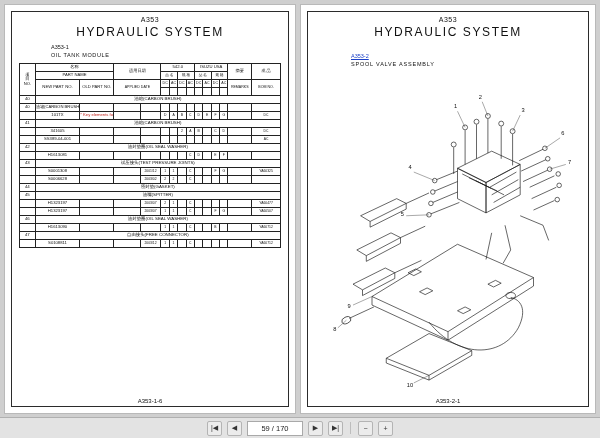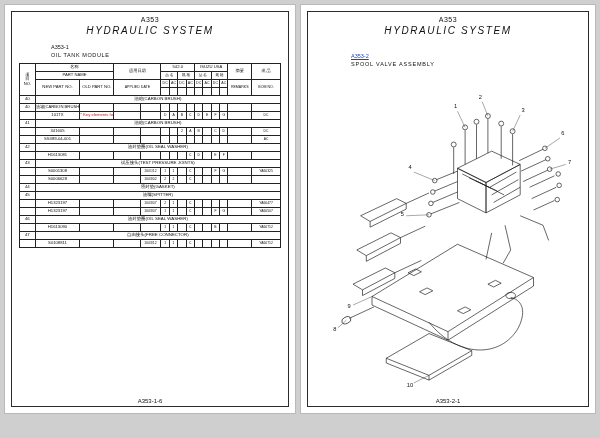--- a/index.html
+++ b/index.html
@@ -21,21 +21,21 @@
   .sheet-right{left:300px;width:296px;}
 
   .page-inner{position:absolute;inset:6px;}
   .page-frame{
     position:absolute;inset:0;border:1px solid #2b2b2b;box-sizing:border-box;
   }
 
   
   .pg-head{position:absolute;left:0;right:0;top:4px;text-align:center;line-height:1.35;}
   .pg-head .code{font-size:7px;letter-spacing:.5px;color:#111;}
-  .pg-head .title{font-size:10px;letter-spacing:1.6px;color:#111;font-style:italic;}
+  .pg-head .title{font-size:12px;letter-spacing:1.6px;color:#111;}
 
   .pg-foot{position:absolute;left:0;right:0;bottom:3px;text-align:center;font-size:6px;color:#111;}
 
   
   .sec-line{position:absolute;font-size:5.5px;color:#111;}
   .sec-code{left:40px;top:33px;}
   .sec-name{left:40px;top:41px;letter-spacing:.6px;}
 
   .tbl-wrap{position:absolute;left:8px;right:8px;top:52px;}
   table.parts{
@@ -510,14 +510,24 @@
               <text x="36" y="247">9</text>
             <text x="100" y="330">10</text>
           </g>
         </svg>
       </div>
 
       <div class="pg-foot">A353-2-1</div>
     </div>
   </div>
 
+  <div class="toolbar">
+    <div class="tb-btn">|◀</div>
+    <div class="tb-btn">◀</div>
+    <div class="page-box">59 / 170</div>
+    <div class="tb-btn">▶</div>
+    <div class="tb-btn">▶|</div>
+    <div class="tb-sep"></div>
+    <div class="tb-btn">−</div>
+    <div class="tb-btn">+</div>
+  </div>
 
 </div>
 
 </body></html>

